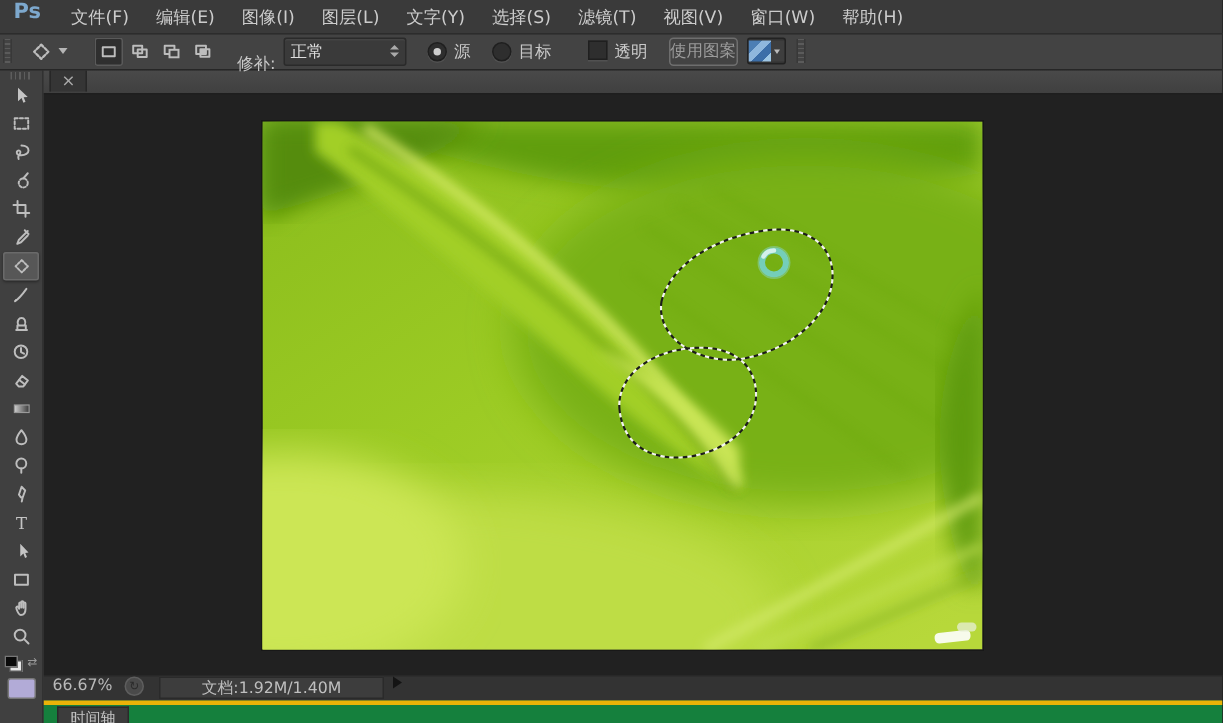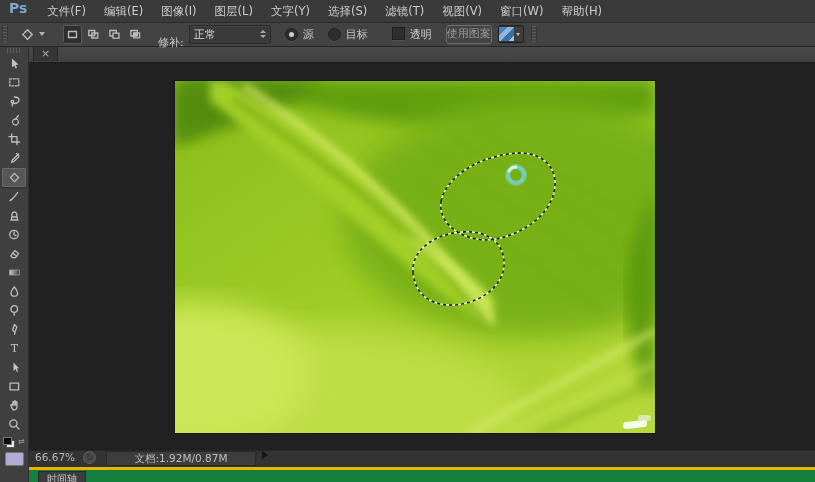--- a/index.html
+++ b/index.html
@@ -419,19 +419,19 @@
     <g opacity="0.9">
       <rect x="448" y="340" width="24" height="7" rx="3" fill="#ffffff" transform="rotate(-6 460 343)"></rect>
       <rect x="463" y="334" width="13" height="6" rx="3" fill="#e9efdf" opacity="0.8"></rect>
     </g>
   </svg>
 </div>
 
 <div class="statusbar">
   <span class="zoom-field">66.67%</span>
   <span class="sync-icon">↻</span>
-  <span class="doc-field">文档:1.92M/0.87M</span>
+  <span class="doc-field">文档:1.92M/1.40M</span>
   <span class="status-arrow"></span>
 </div>
 
 <div class="timeline">
   <span class="tl-tab">时间轴</span>
 </div>
 
 </body></html>

